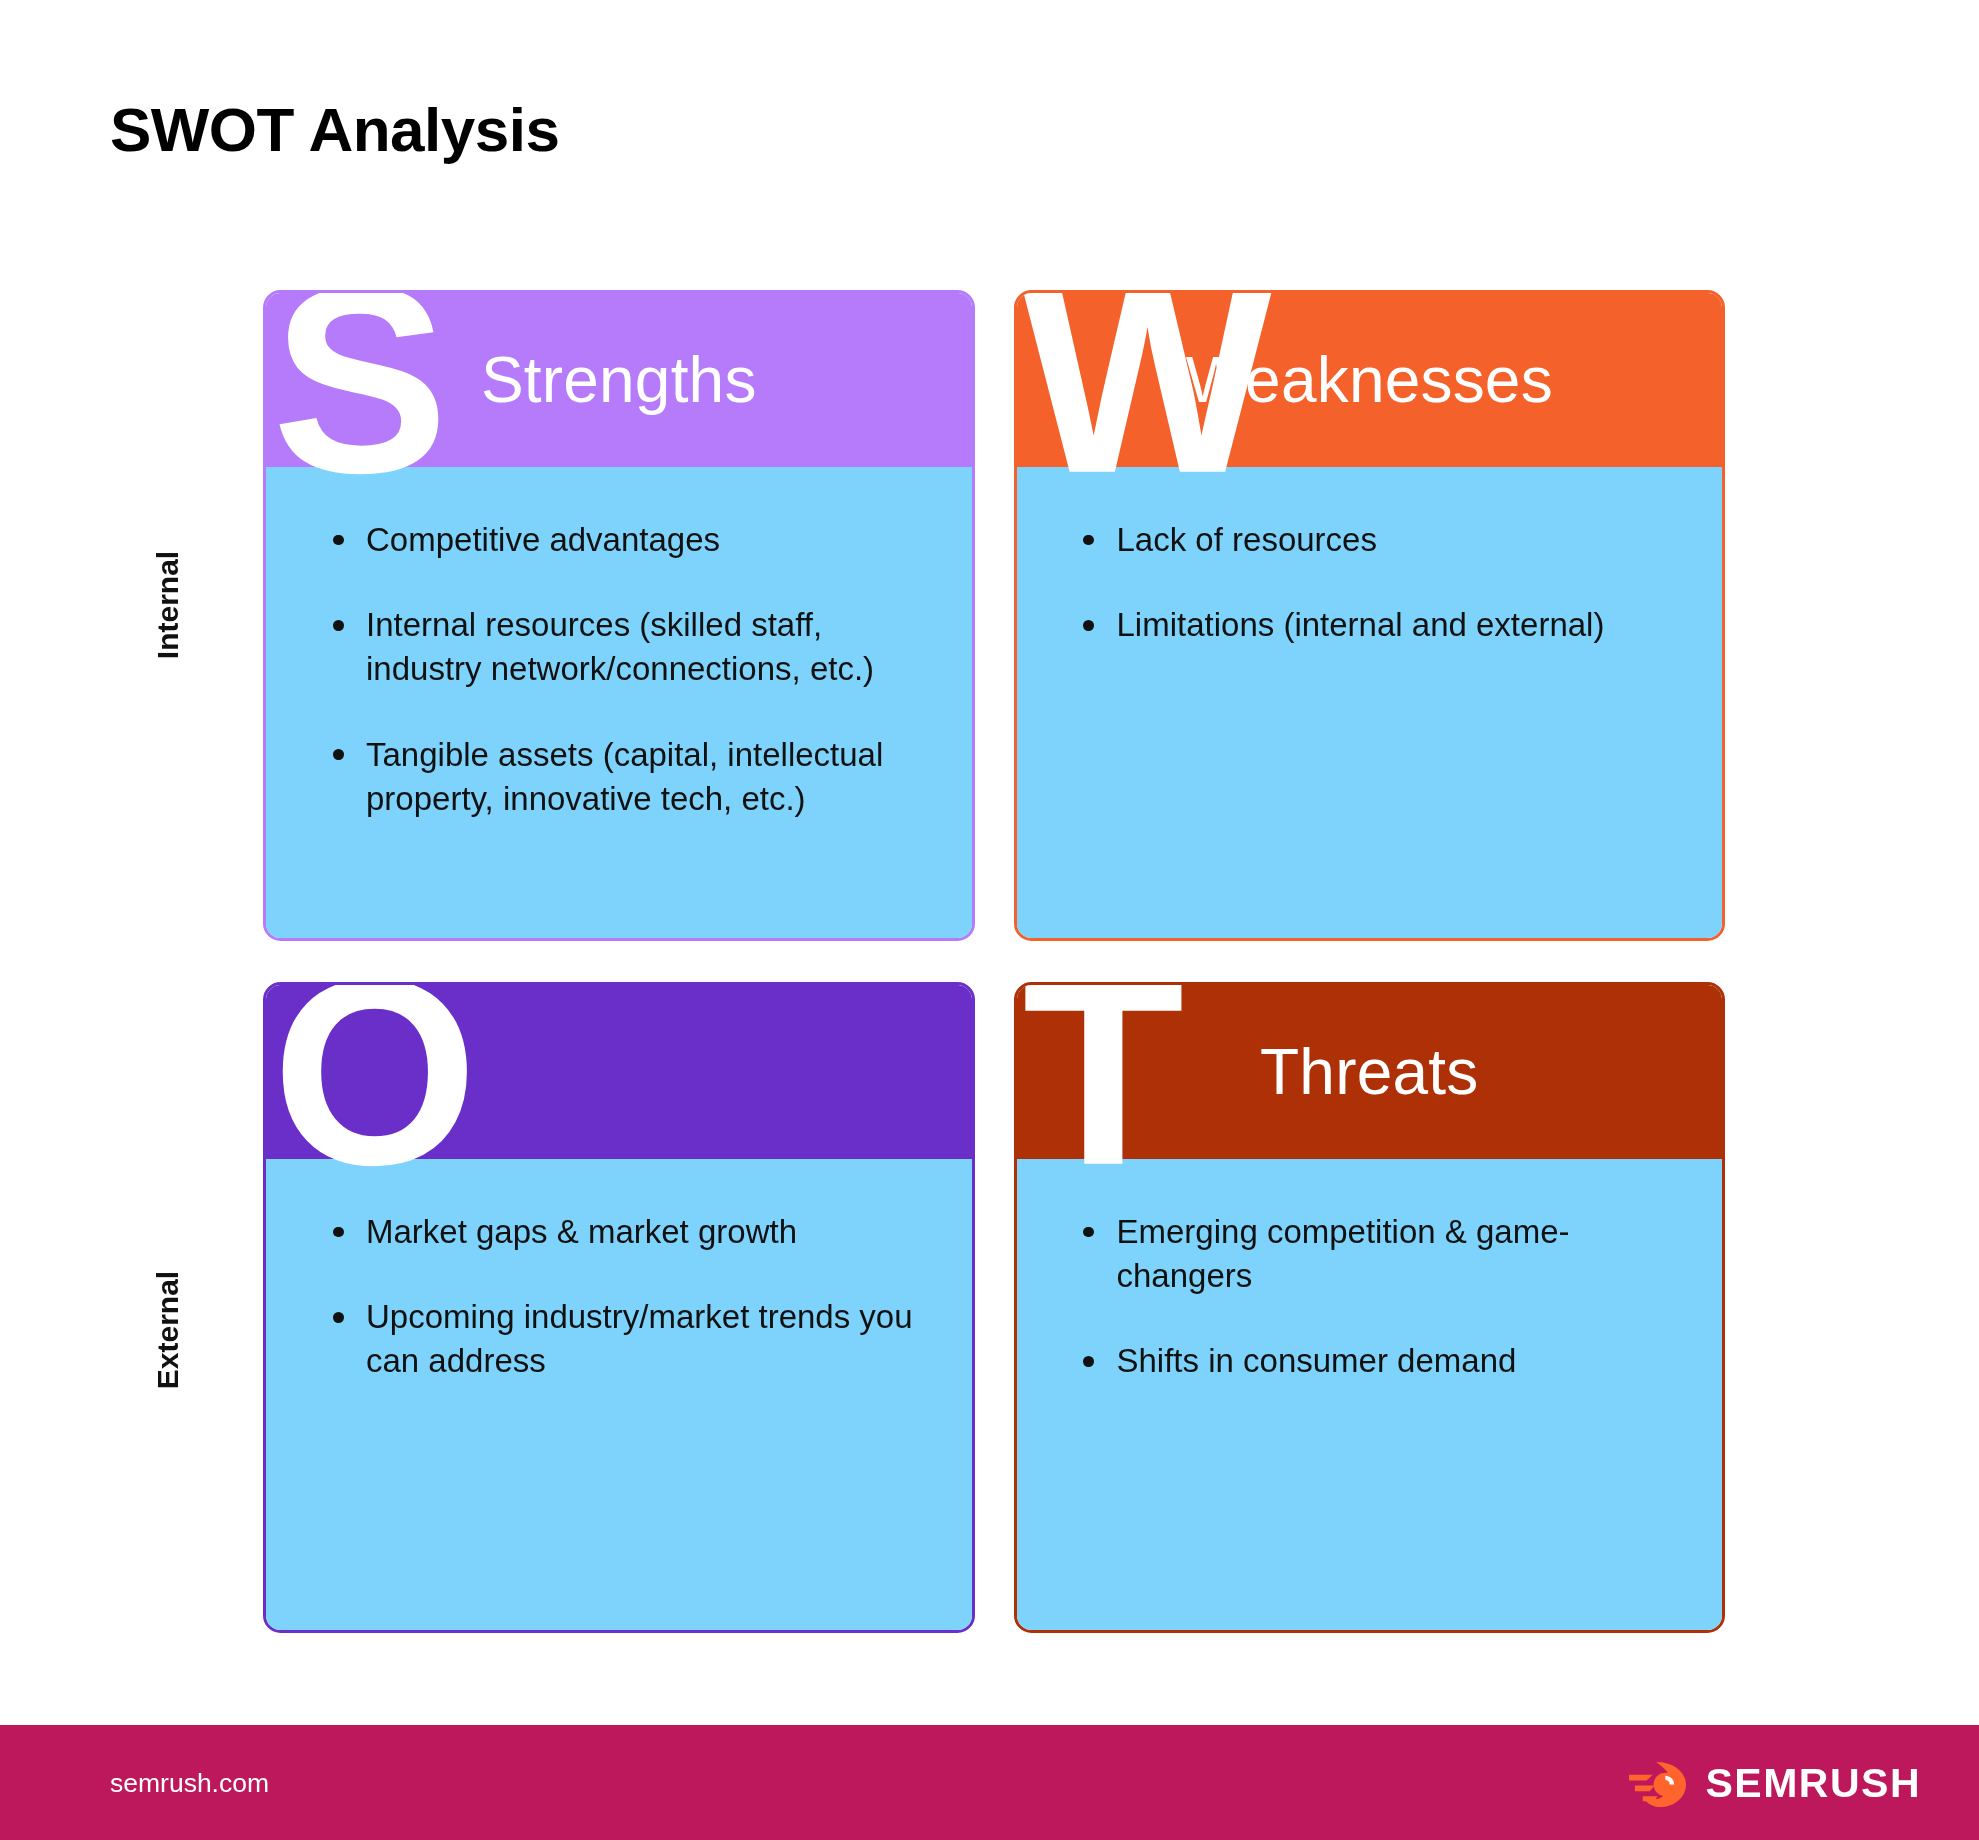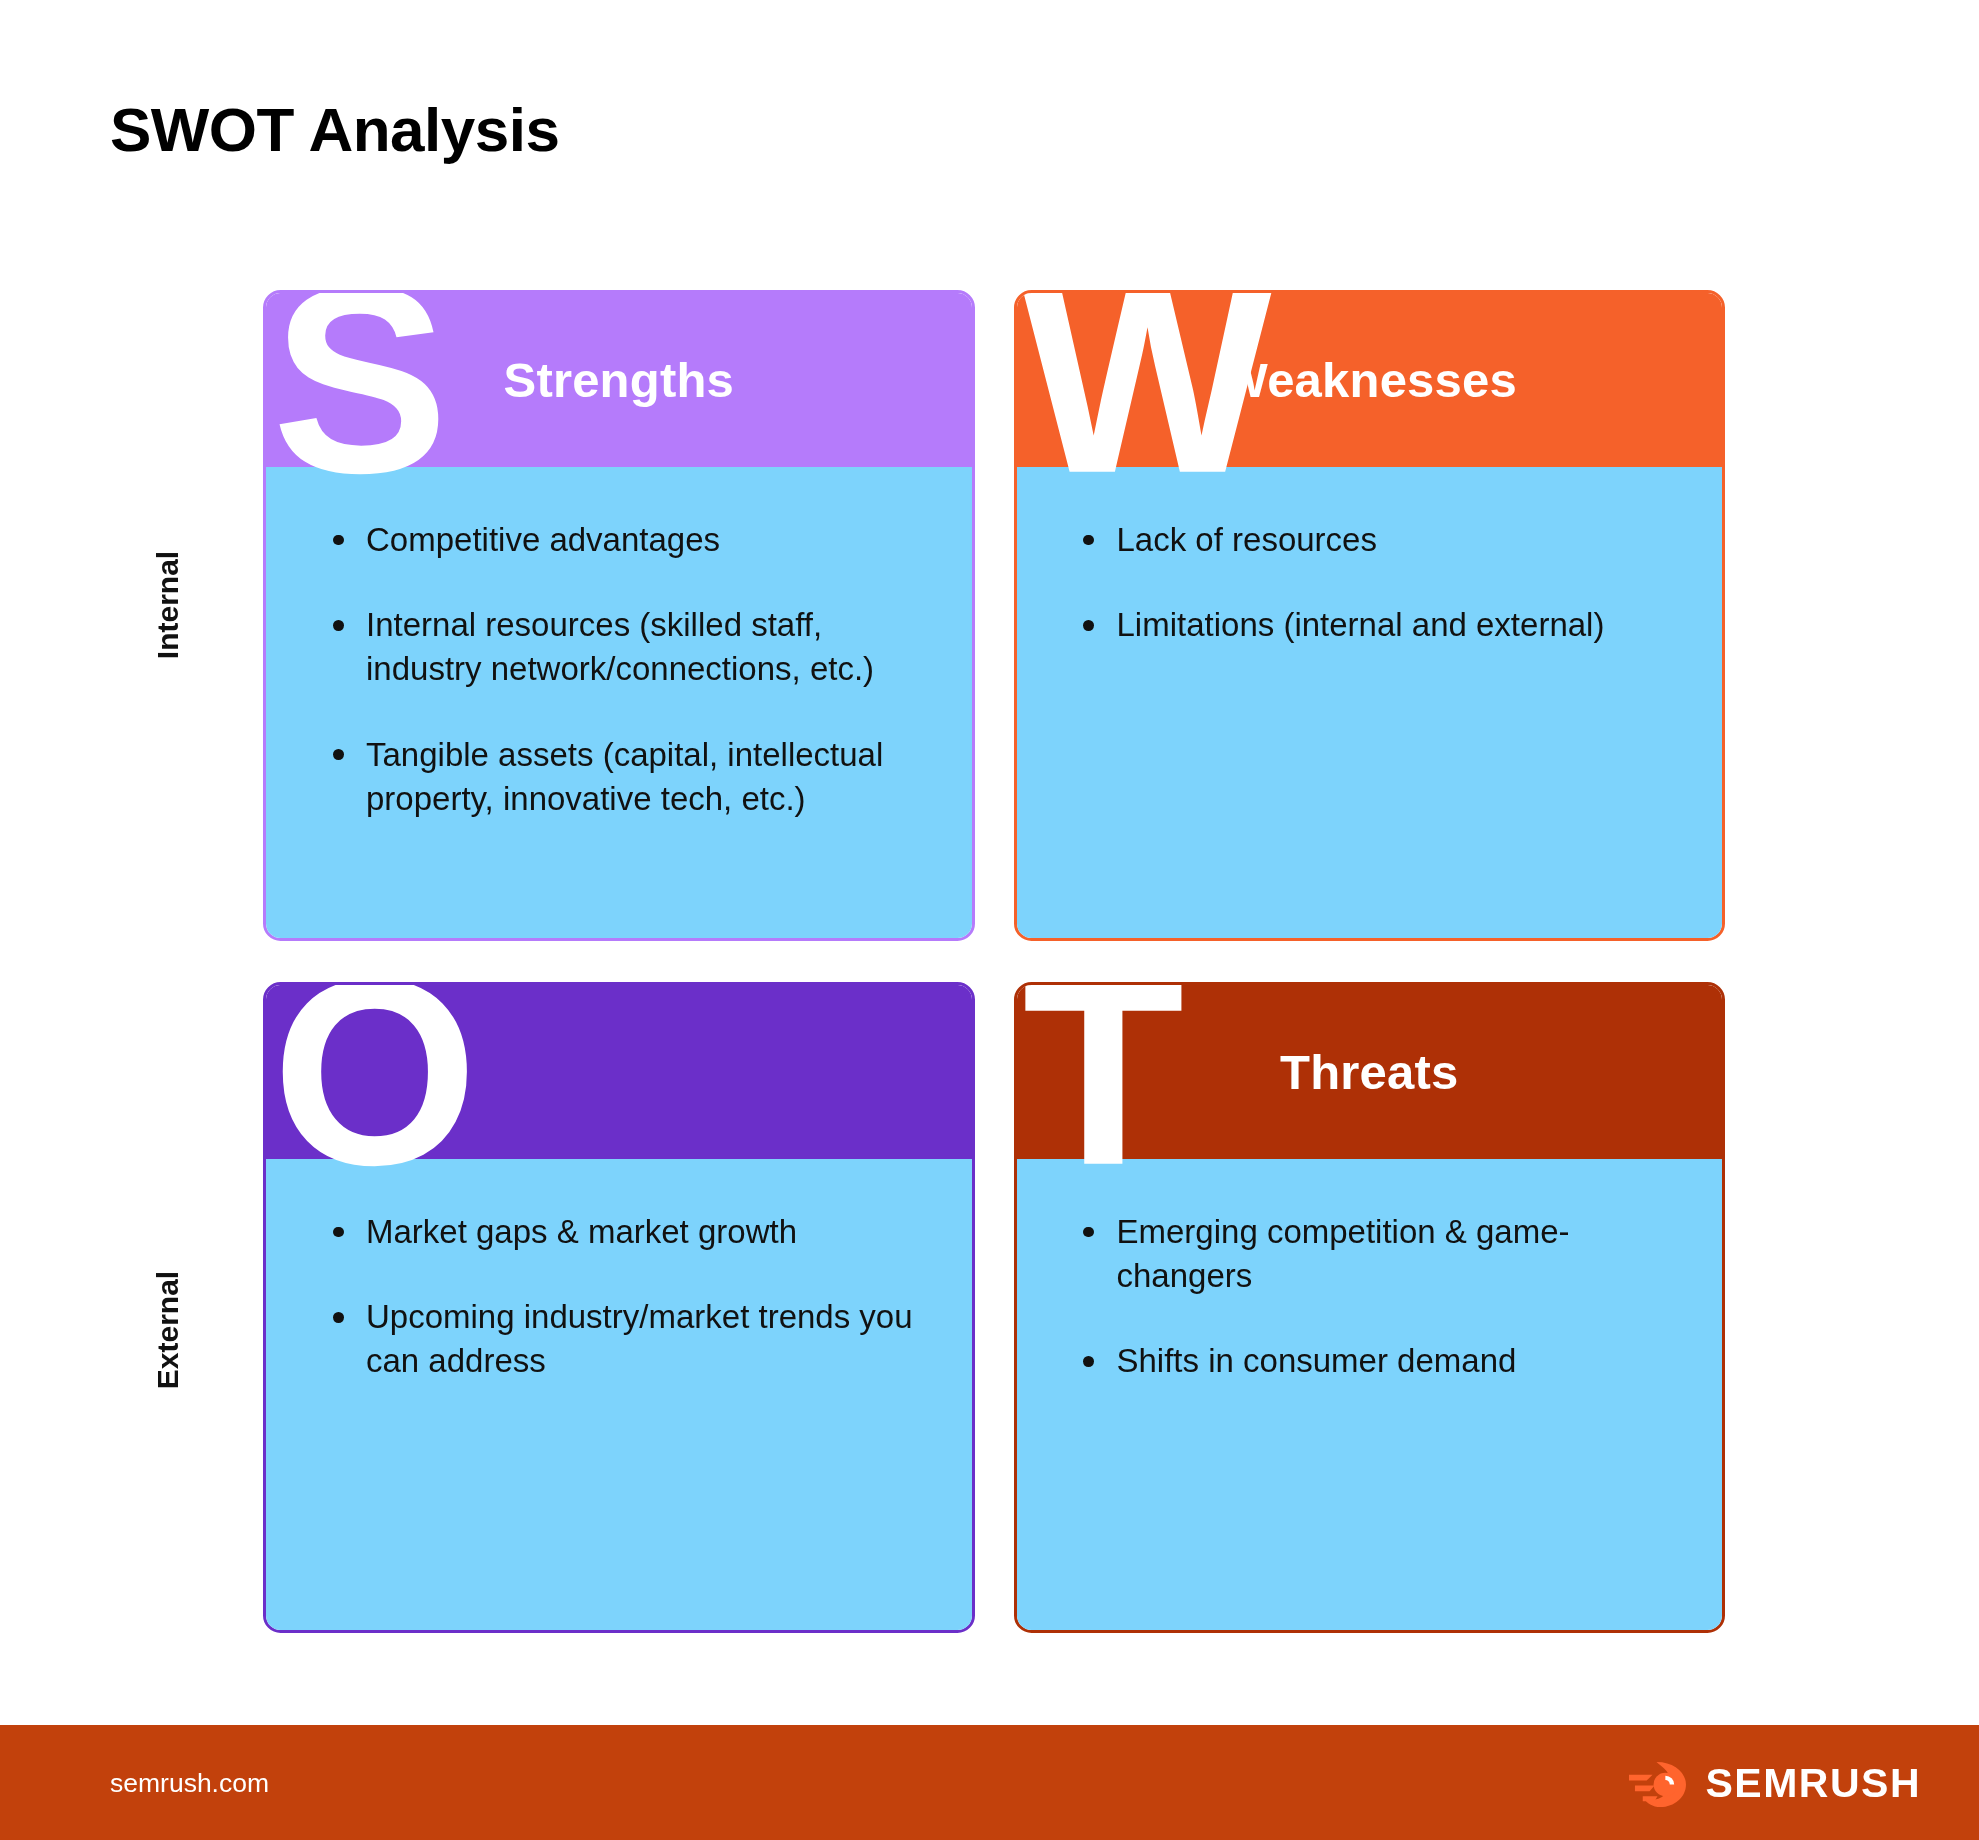--- a/index.html
+++ b/index.html
@@ -59,21 +59,21 @@
     left:5.9px;top:50%;
     transform:translateY(-50%);
     font-size:265px;font-weight:bold;
     color:#ffffff;
     line-height:0.78;
     user-select:none;
     pointer-events:none;
   }
   .card-title{
     position:relative;z-index:2;
-    font-size:49px;font-weight:bold;color:#ffffff;
+    font-size:64px;font-weight:normal;color:#ffffff;
     letter-spacing:0.2px;
   }
 
   .card-body{
     flex:1 1 auto;
     background:#7dd3fc;
     padding:51px 33px 29px 57px;
     box-sizing:border-box;
   }
   .bullets{margin:0;padding:0;list-style:none;}
@@ -100,21 +100,21 @@
   #card-weaknesses .card-header{background:#F5612A;}
   #card-opportunities{border-color:#6B2FC9;}
   #card-opportunities .card-header{background:#6B2FC9;}
   #card-threats{border-color:#AE3006;}
   #card-threats .card-header{background:#AE3006;}
 
   
   .footer{
     position:absolute;left:0;bottom:0;
     width:1980px;height:116px;
-    background:#c2410c;
+    background:#be185d;
     display:flex;align-items:center;
     box-sizing:border-box;
     padding:0 59px 0 110px;
   }
   .footer-url{
     font-size:26.5px;color:#ffffff;font-weight:normal;
   }
   .footer-brand{
     margin-left:auto;
     display:flex;align-items:center;gap:17.6px;justify-content:space-between;

